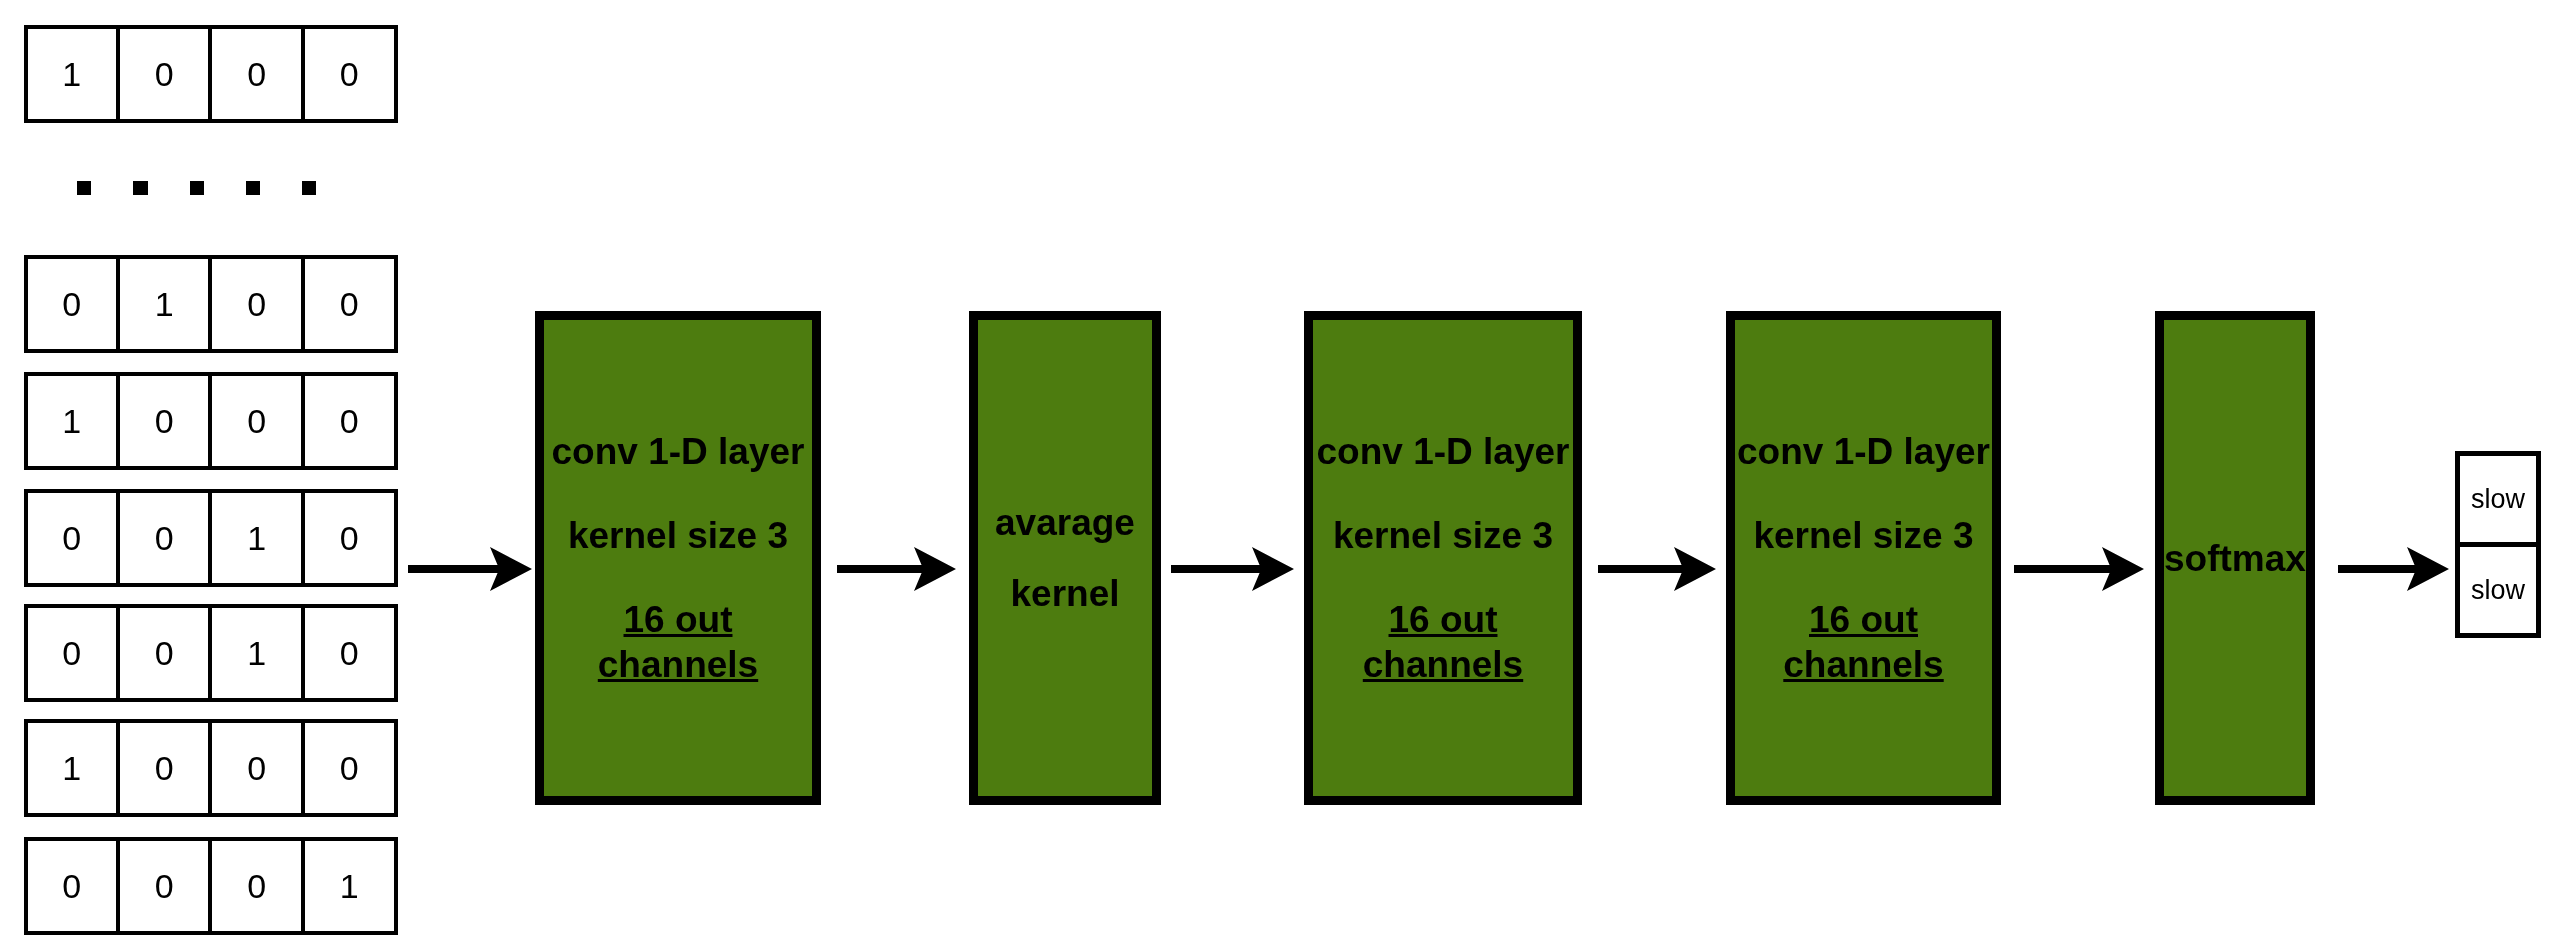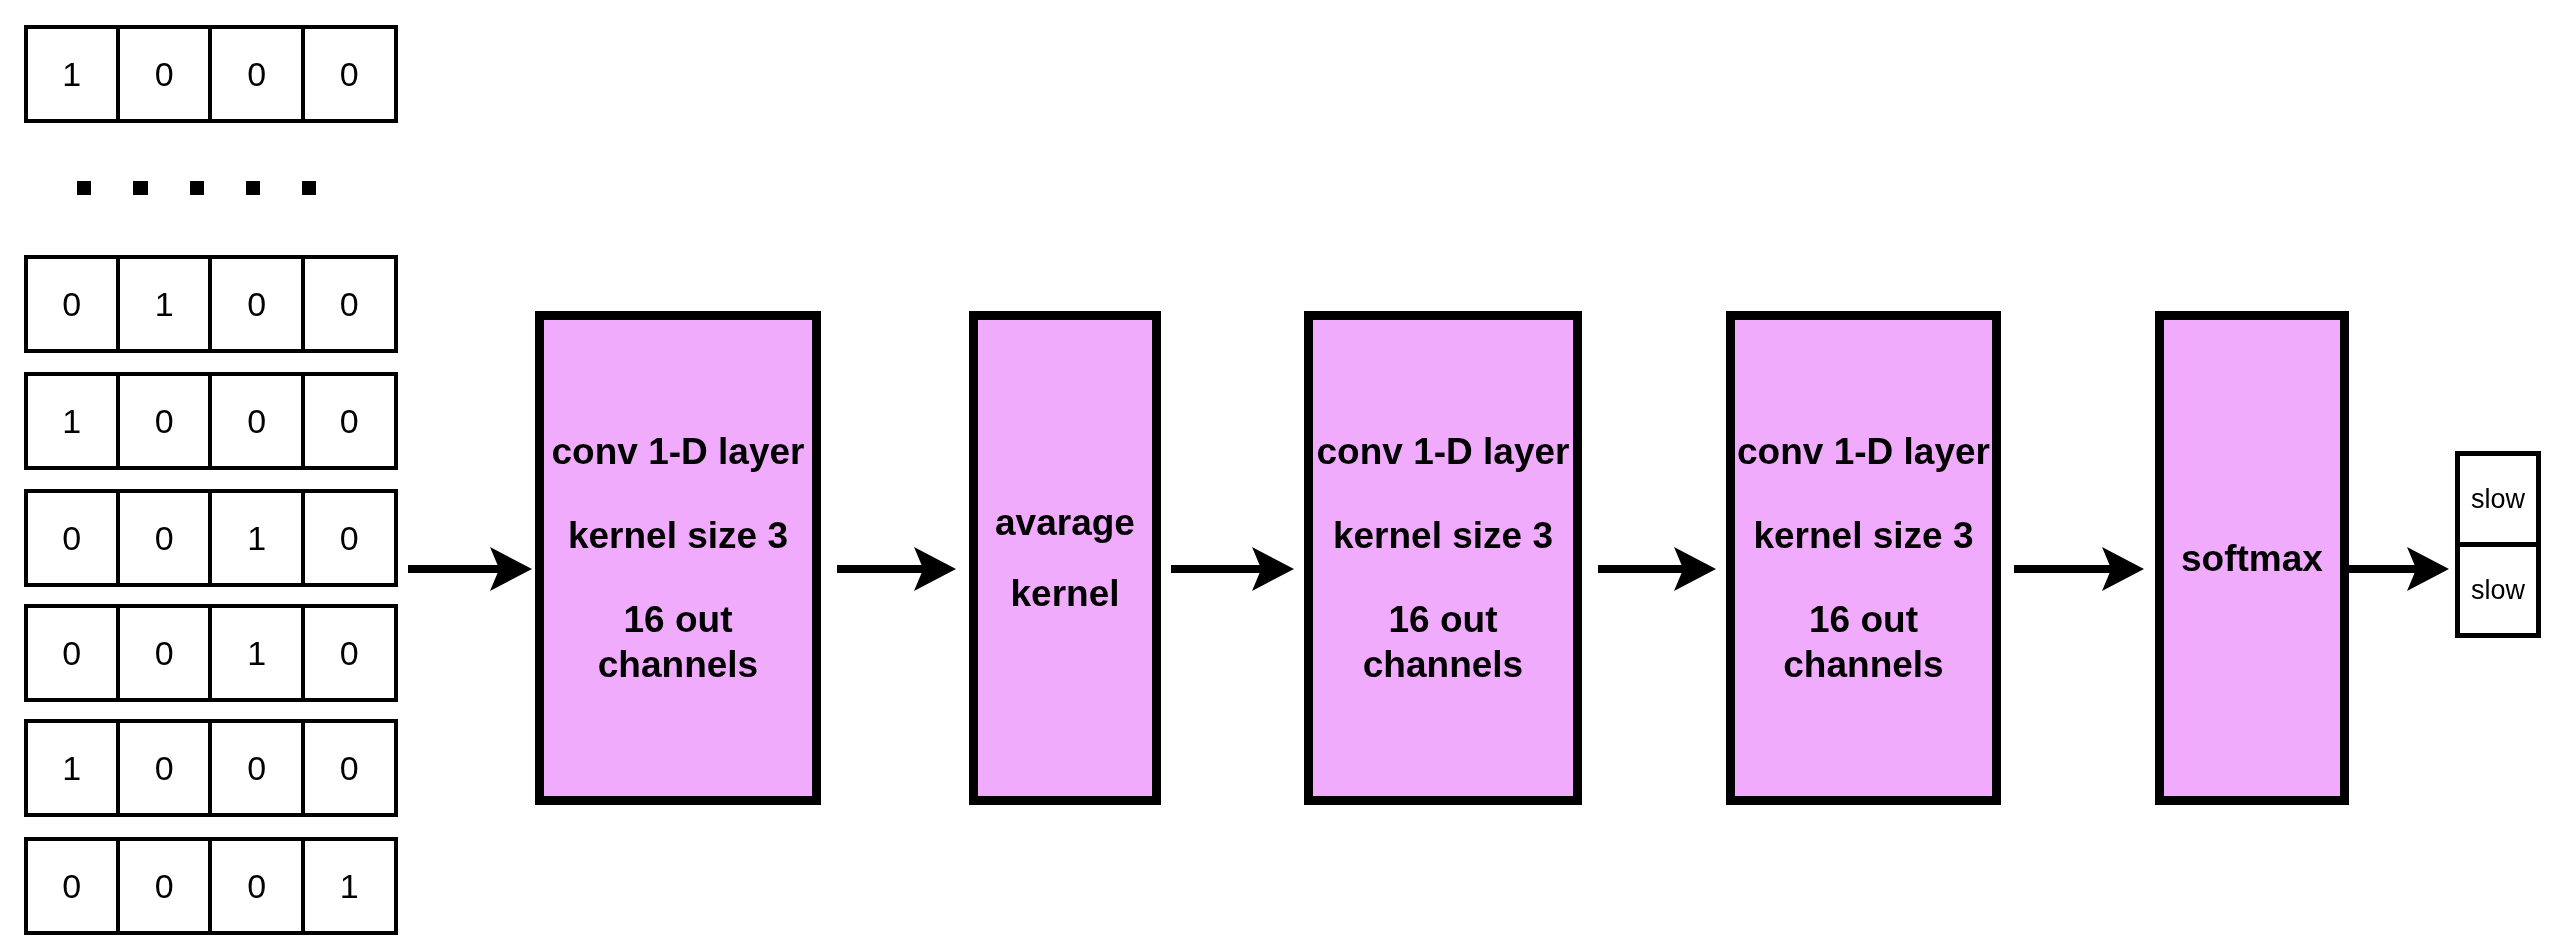--- a/index.html
+++ b/index.html
@@ -44,32 +44,32 @@
   }
   .dot { width: 14.3px; height: 14.3px; background: #000; }
 
   
   .bigbox {
     position: absolute;
     top: 311px;
     height: 494px;
     border: 9.3px solid #000;
     box-sizing: border-box;
-    background: #f0abfc;
+    background: #4d7c0f;
     display: flex;
     flex-direction: column;
     align-items: center;
     justify-content: center;
     text-align: center;
     font-weight: 700;
     font-size: 37px;
     line-height: 45px;
   }
   .bigbox .line { margin: 19.3px 0; white-space: nowrap; }
-  .bigbox .line.wrap { white-space: normal; max-width: 244px; }
+  .bigbox .line.wrap { white-space: normal; max-width: 244px; text-decoration: underline; }
   .bigbox.pool .line { margin: 13px 0; }
 
   
   .arrow { position: absolute; top: 547px; height: 44px; }
   .arrow .shaft {
     position: absolute;
     left: 0; right: 32px; top: 17.7px;
     height: 8.4px;
     background: #000;
   }
@@ -207,21 +207,21 @@
     <div class="line">kernel size 3</div>
     <div class="line wrap">16 out channels</div>
   </div>
 
   <div class="bigbox" style="left:1726px; width:275px">
     <div class="line">conv 1-D layer</div>
     <div class="line">kernel size 3</div>
     <div class="line wrap">16 out channels</div>
   </div>
 
-  <div class="bigbox" style="left:2155px; width:194px">
+  <div class="bigbox" style="left:2155px; width:160px">
     <div class="line">softmax</div>
   </div>
 
   <div class="outbox">
     <div class="outcell">slow</div>
     <div class="outcell">slow</div>
   </div>
 
 </div>
 

